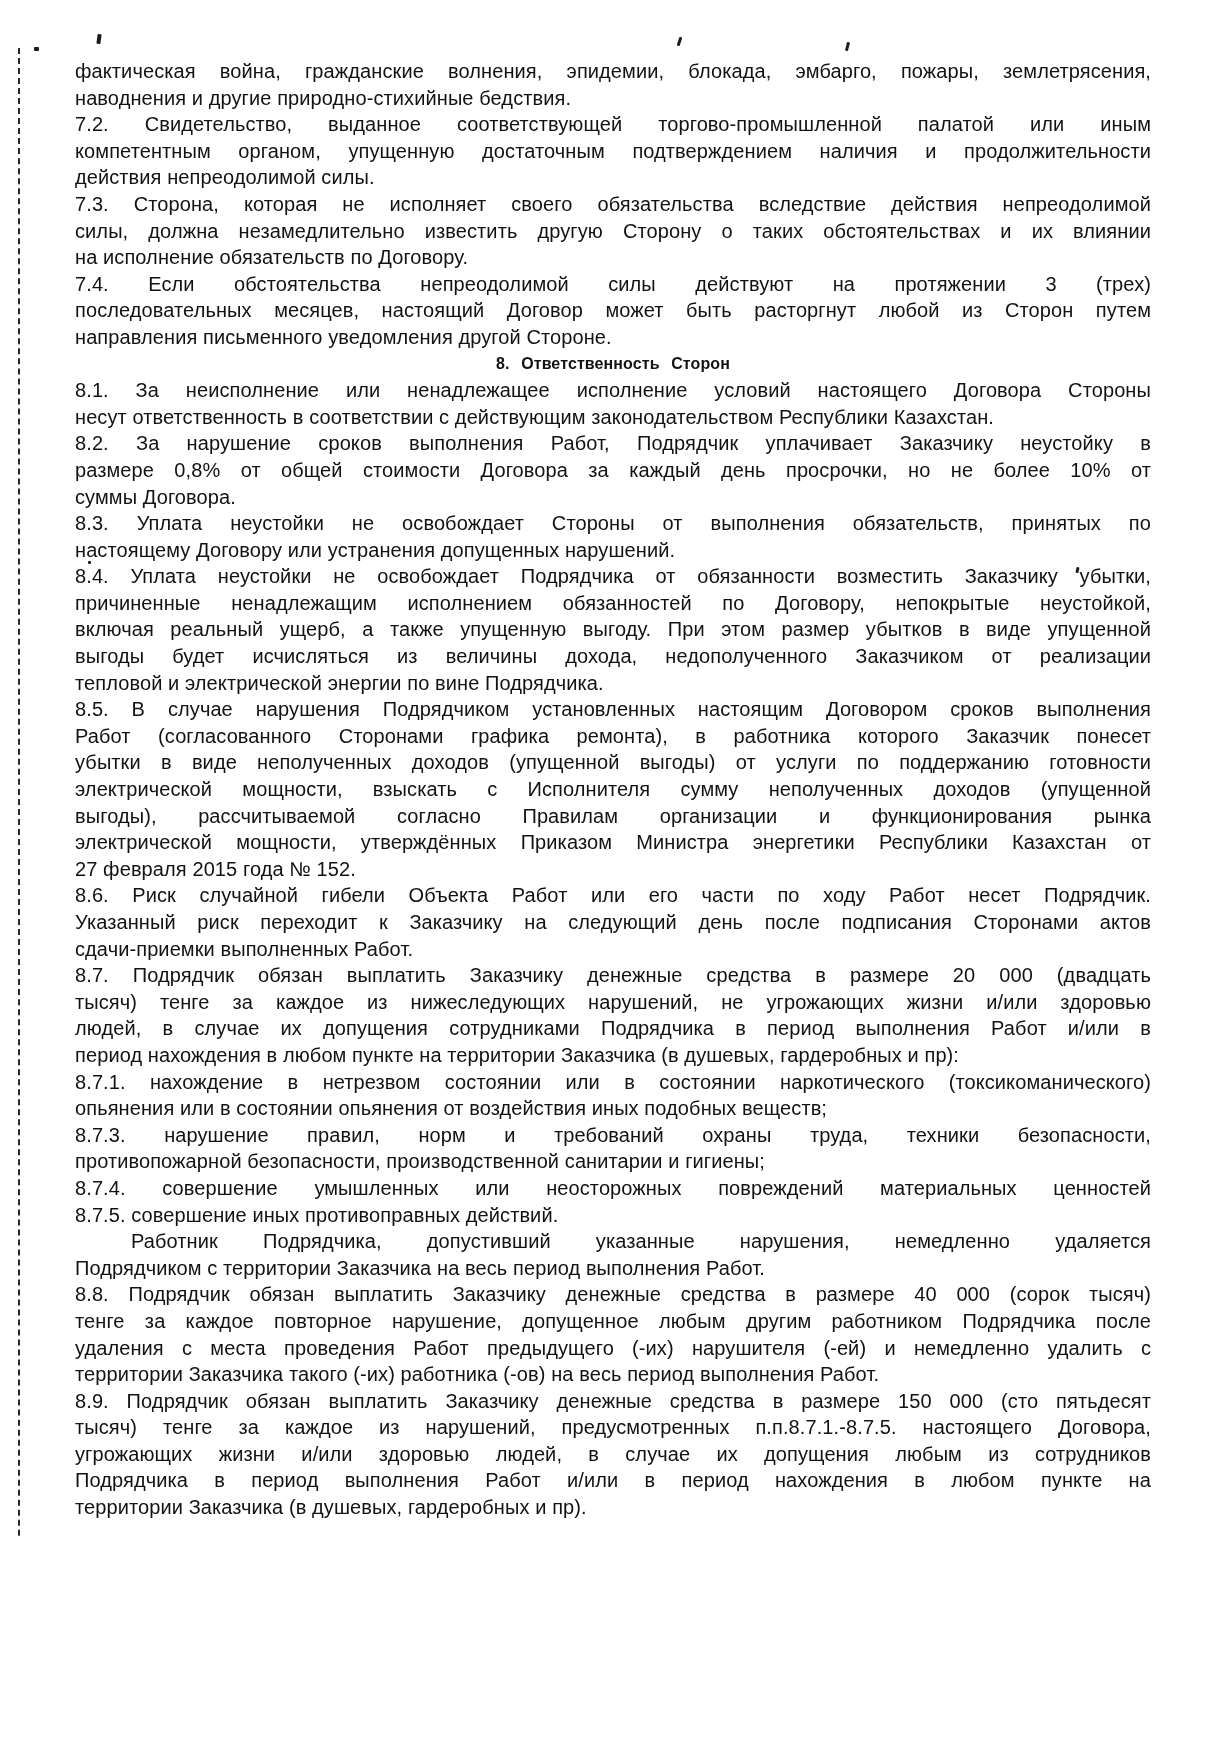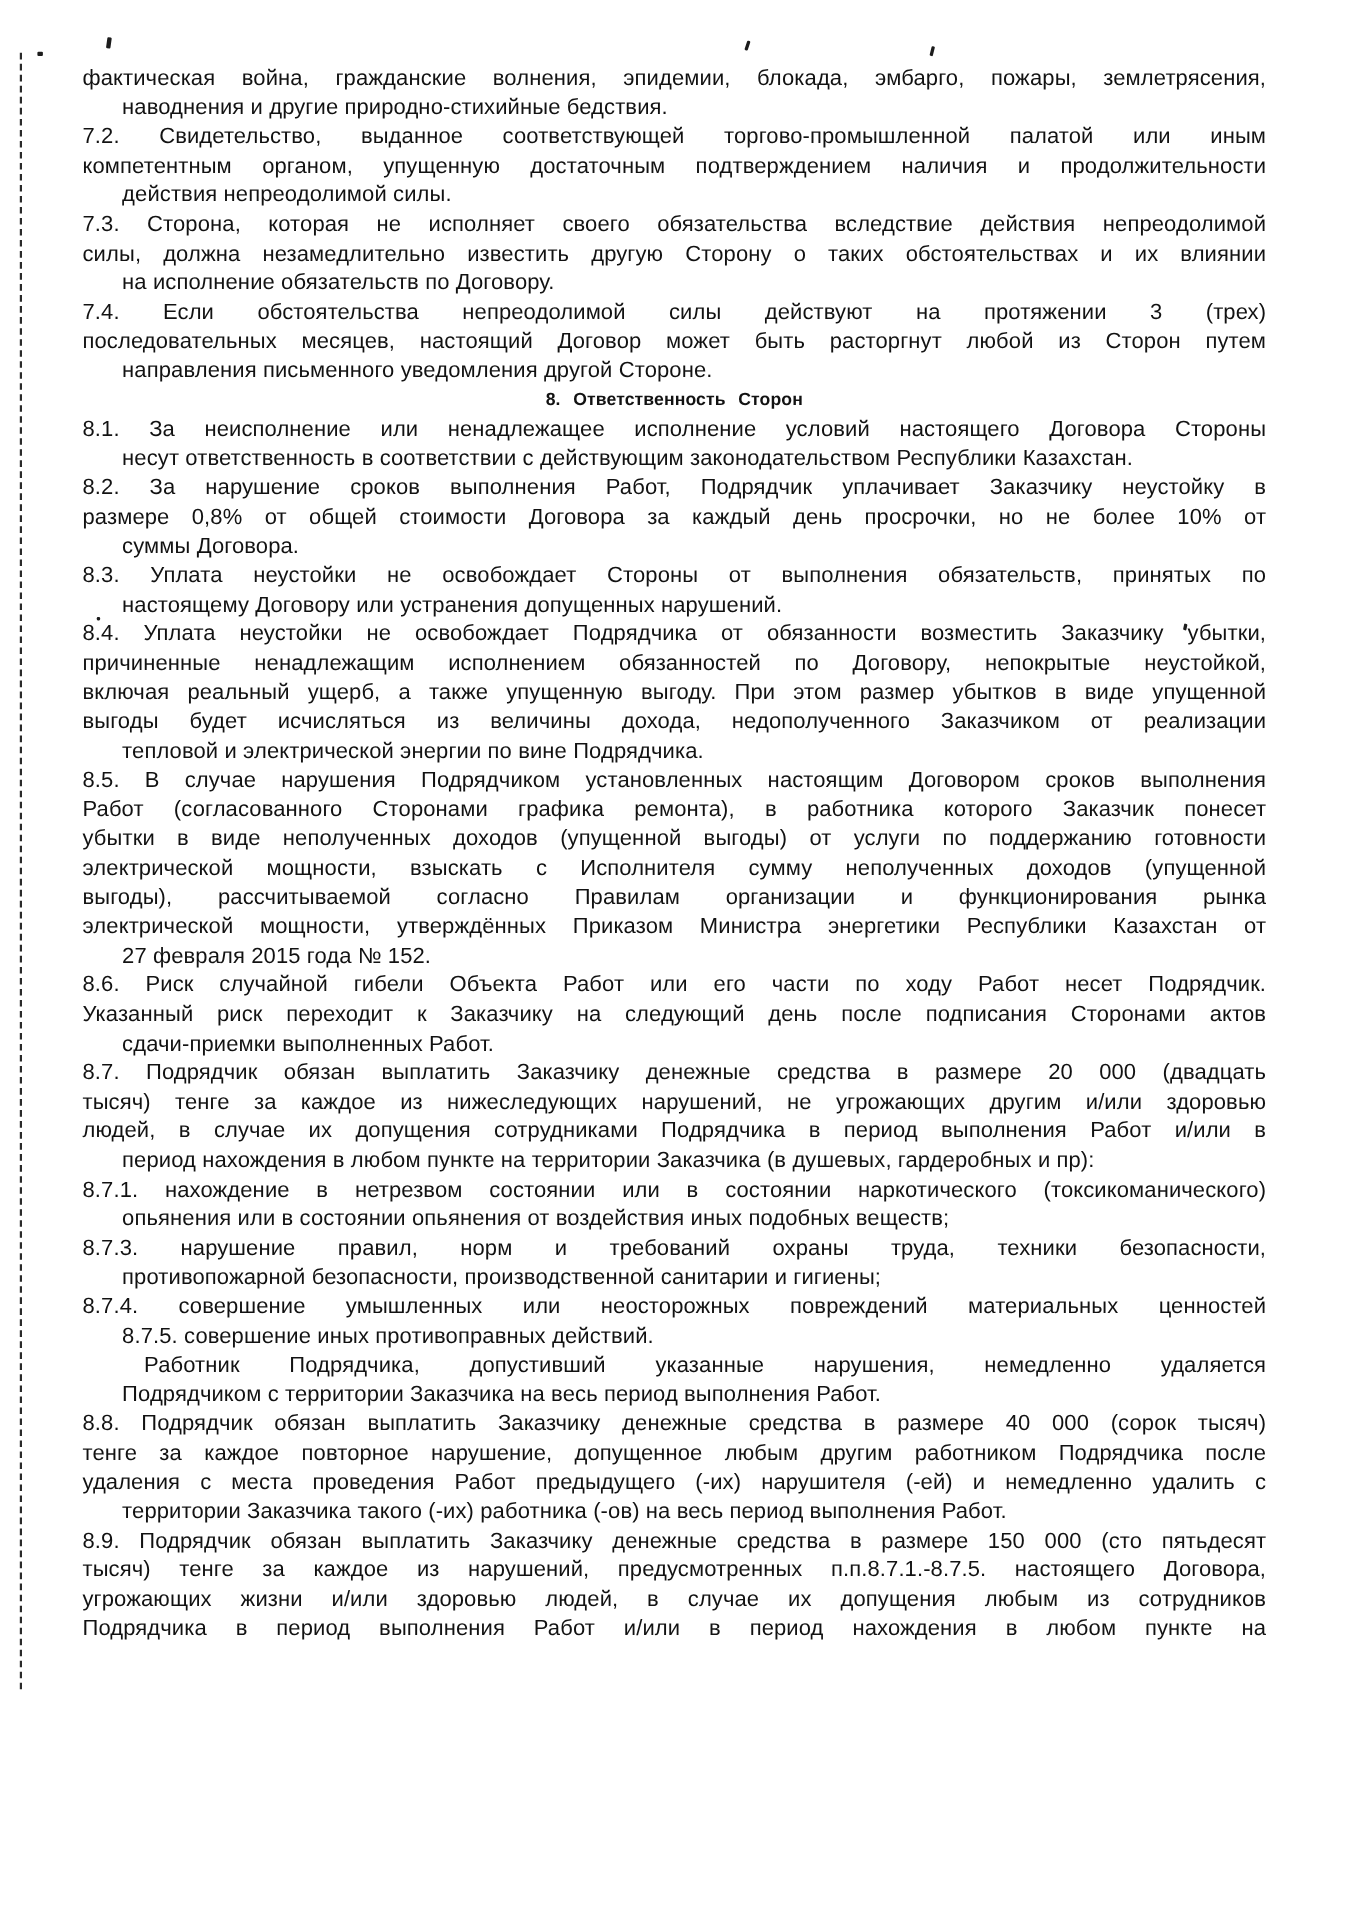--- a/index.html
+++ b/index.html
@@ -20,21 +20,21 @@
   .content{
     position:absolute;
     left:75px;top:58px;
     width:1076px;
     font-size:20px;
     line-height:26.6px;
     letter-spacing:0.1px;
   }
   .ln{white-space:normal;}
   .jl{text-align:justify;text-align-last:justify;}
-  .ll{text-align:left;text-align-last:left;margin-left:36px;}
+  .ll{text-align:left;text-align-last:left;}
   .hd{text-align:center;text-align-last:center;font-weight:bold;word-spacing:7px;font-size:16px;}
   .ind{text-indent:56px;}
   .speck{position:absolute;background:#1c1c1c;border-radius:1px;}
   .s1{left:97px;top:34px;width:4px;height:10px;transform:rotate(8deg);}
   .s2{left:34px;top:47px;width:5px;height:4px;}
   .s3{left:678px;top:37px;width:3px;height:9px;transform:rotate(18deg);}
   .s4{left:846px;top:42px;width:3px;height:9px;transform:rotate(14deg);}
   .s5{left:88px;top:561px;width:3px;height:3px;}
   .s6{left:1076px;top:567px;width:3px;height:6px;transform:rotate(12deg);}
 </style>
@@ -115,21 +115,21 @@
     </div>
 
     <div>
       <div class="ln jl">8.6. Риск случайной гибели Объекта Работ или его части по ходу Работ несет Подрядчик.</div>
       <div class="ln jl">Указанный риск переходит к Заказчику на следующий день после подписания Сторонами актов</div>
       <div class="ln ll">сдачи-приемки выполненных Работ.</div>
     </div>
 
     <div>
       <div class="ln jl">8.7. Подрядчик обязан выплатить Заказчику денежные средства  в размере 20 000 (двадцать</div>
-      <div class="ln jl">тысяч) тенге за каждое из нижеследующих нарушений, не угрожающих другим и/или здоровью</div>
+      <div class="ln jl">тысяч) тенге за каждое из нижеследующих нарушений, не угрожающих жизни и/или здоровью</div>
       <div class="ln jl">людей, в случае их допущения сотрудниками Подрядчика в период выполнения Работ и/или в</div>
       <div class="ln ll">период нахождения в любом пункте на территории Заказчика (в душевых, гардеробных и пр):</div>
     </div>
 
     <div>
       <div class="ln jl">8.7.1. нахождение в нетрезвом состоянии или в состоянии наркотического (токсикоманического)</div>
       <div class="ln ll">опьянения или в состоянии опьянения от воздействия иных подобных веществ;</div>
     </div>
 
 
@@ -156,16 +156,17 @@
       <div class="ln jl">тенге за каждое повторное нарушение, допущенное  любым другим работником  Подрядчика после</div>
       <div class="ln jl">удаления с места проведения Работ предыдущего (-их)  нарушителя (-ей)  и немедленно удалить с</div>
       <div class="ln ll">территории Заказчика такого (-их)  работника (-ов)  на весь период выполнения Работ.</div>
     </div>
 
     <div>
       <div class="ln jl">8.9. Подрядчик обязан выплатить Заказчику денежные средства  в размере 150 000 (сто пятьдесят</div>
       <div class="ln jl">тысяч) тенге за каждое  из нарушений, предусмотренных п.п.8.7.1.-8.7.5. настоящего Договора,</div>
       <div class="ln jl">угрожающих жизни и/или здоровью людей, в случае их допущения любым из сотрудников</div>
       <div class="ln jl">Подрядчика в период выполнения Работ и/или в период нахождения в любом пункте на</div>
+      <div class="ln ll">территории Заказчика (в душевых, гардеробных и пр).</div>
     </div>
 
   </div>
 </div>
 
 </body></html>

